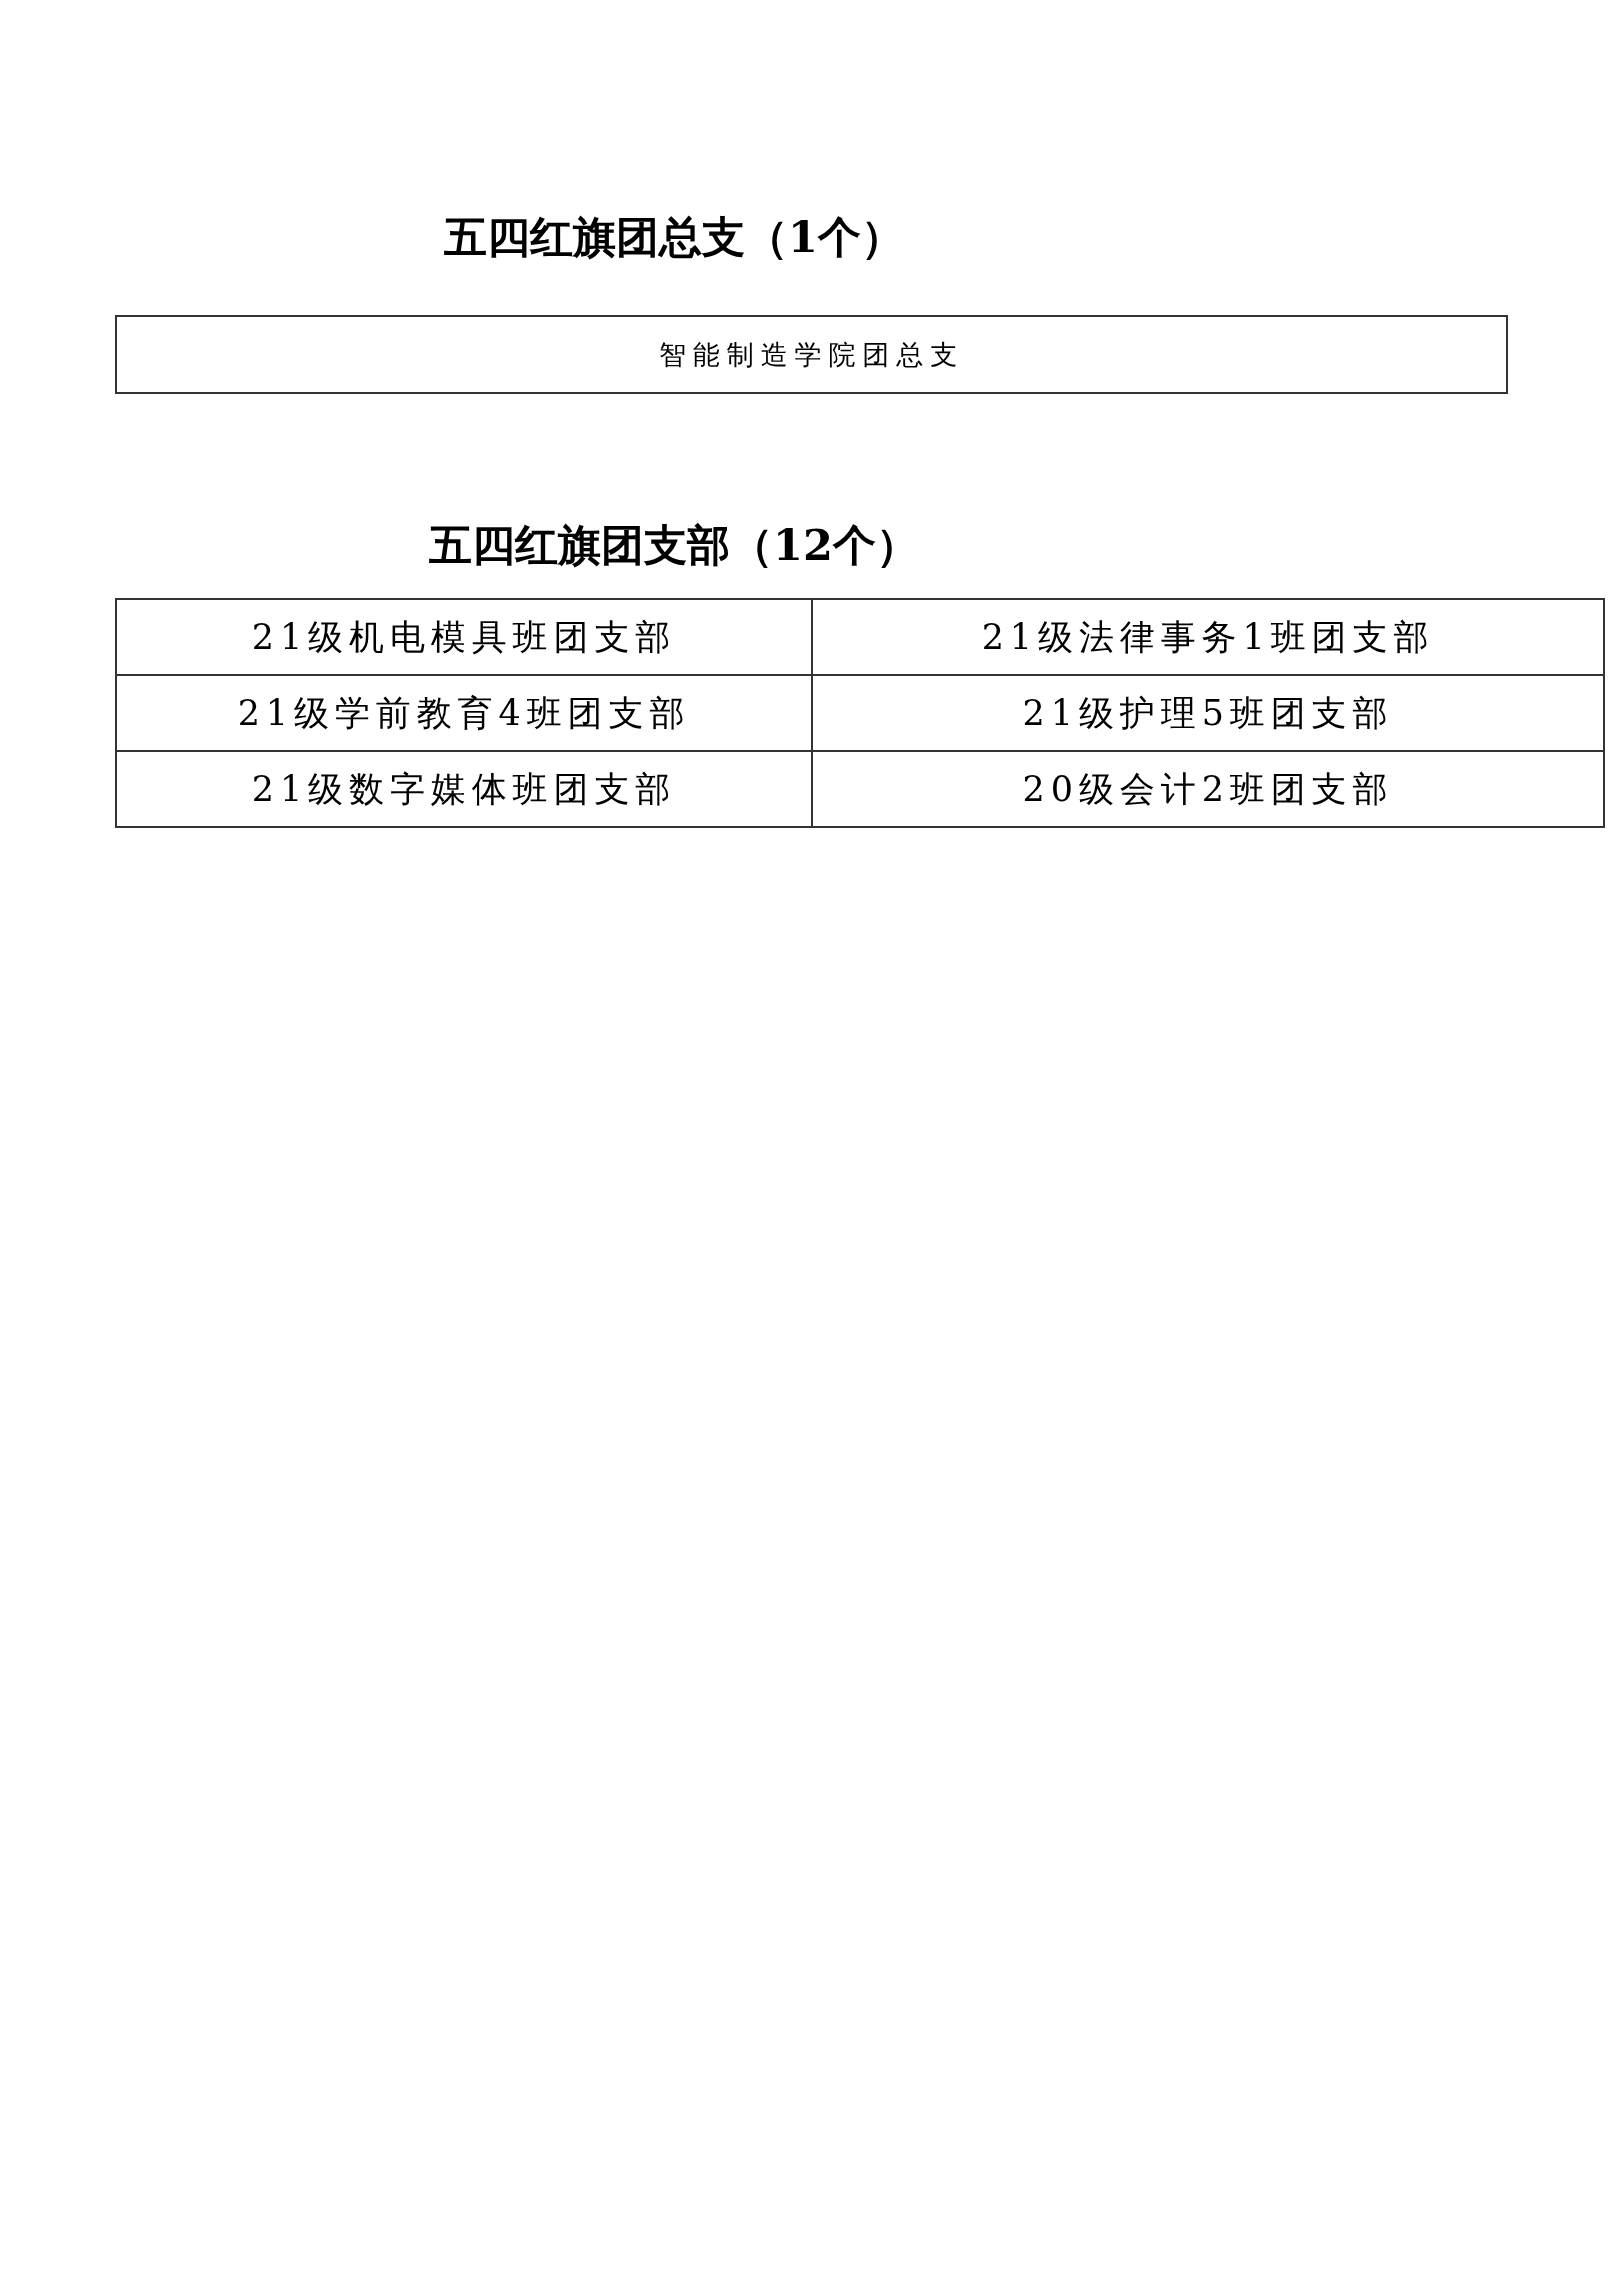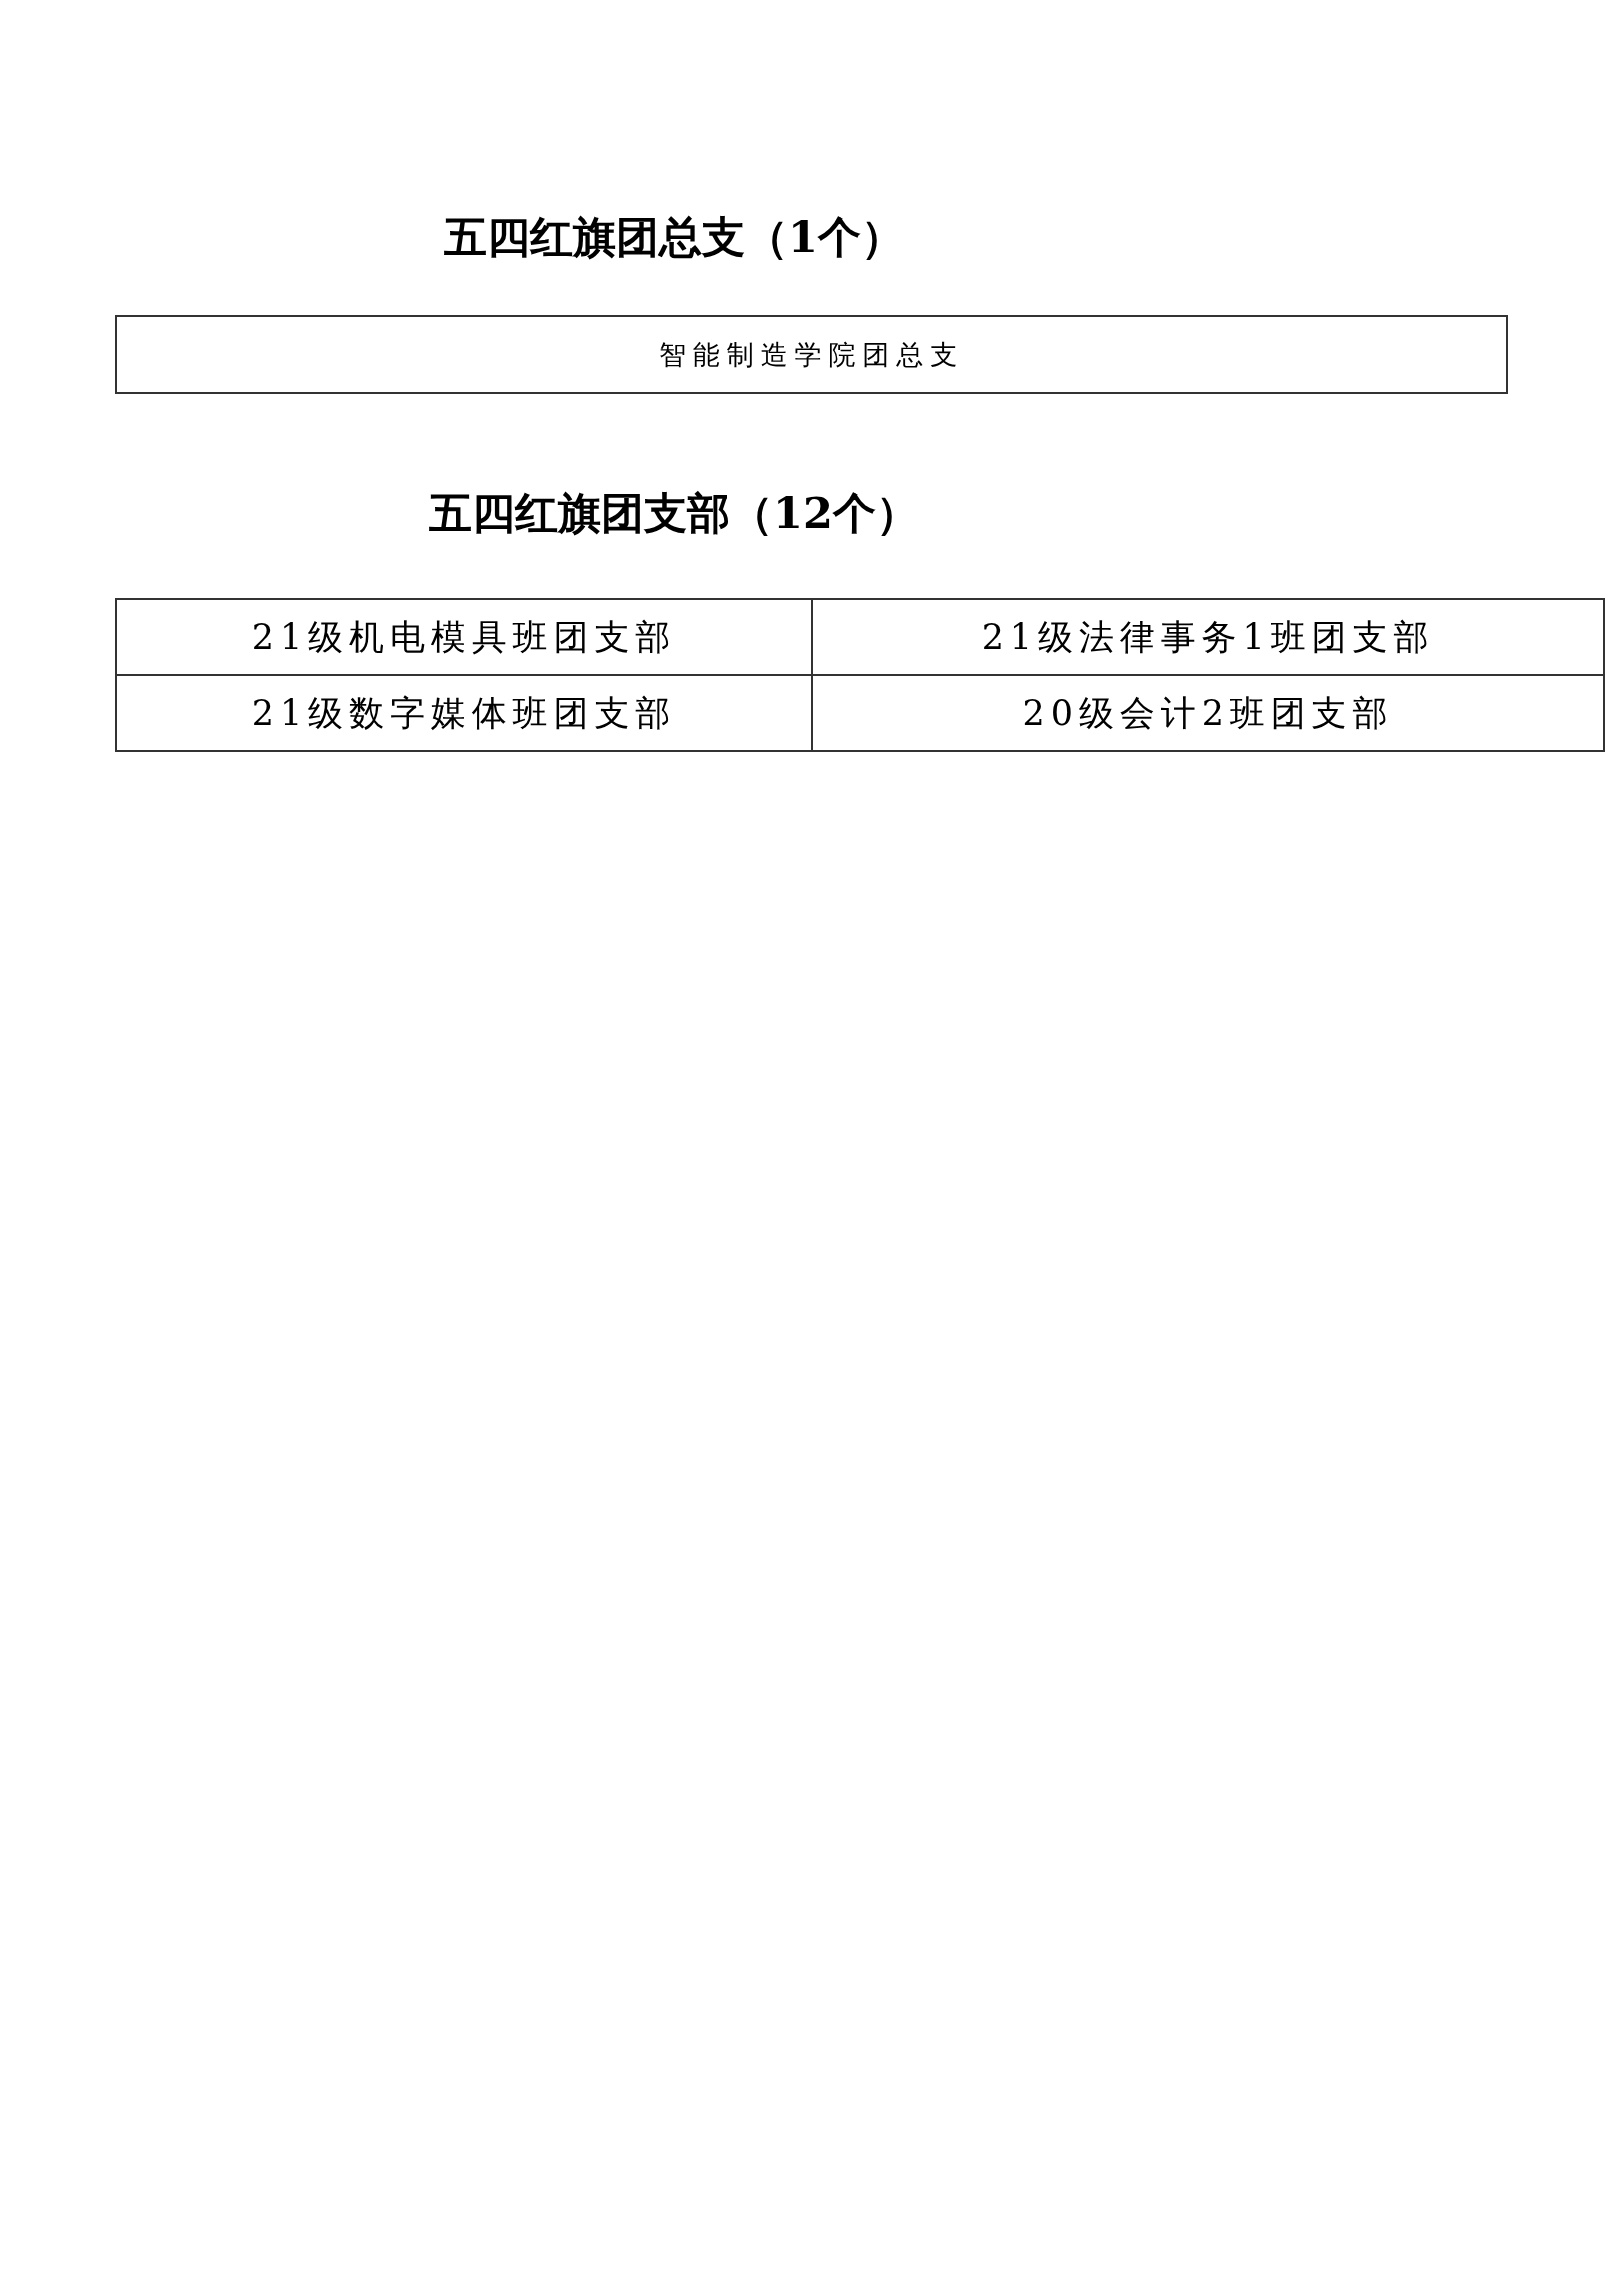--- a/index.html
+++ b/index.html
@@ -2,21 +2,21 @@
 <html><head>
 <meta charset="utf-8">
 <style>
   html, body { margin: 0; padding: 0; background: #ffffff; }
   body { width: 1621px; height: 2293px; position: relative; overflow: hidden;
          font-family: "DejaVu Serif", "Liberation Serif", serif; color: #000; }
   .title { position: absolute; left: 0; width: 1348px; text-align: center;
            font-family: "DejaVu Serif", "Liberation Serif", serif; font-weight: bold;
            font-size: 43px; line-height: 59px; letter-spacing: 0px; }
   #title1 { top: 208px; }
-  #title2 { top: 484px; }
+  #title2 { top: 516px; }
   .box { position: absolute; left: 115px; top: 315px; width: 1389px; height: 75px;
          border: 2px solid #333; display: flex; align-items: center; justify-content: center;
          font-size: 27px; letter-spacing: 6.9px; }
   table { position: absolute; left: 115px; top: 598px; width: 1490px;
           border-collapse: collapse; table-layout: fixed; }
   td { border: 2px solid #333; height: 74px; padding: 0; text-align: center;
        vertical-align: middle; font-size: 35px; letter-spacing: 5.9px; }
   td.left { width: 694px; }
 </style>
 </head>
@@ -28,18 +28,22 @@
 
 <div id="title2" class="title">五四红旗团支部（12个）</div>
 
 <table>
   <tbody>
       <tr>
     <td class="left">21级机电模具班团支部</td>
     <td>21级法律事务1班团支部</td>
   </tr>
   <tr>
+    <td class="left">21级学前教育4班团支部</td>
+    <td>21级护理5班团支部</td>
+  </tr>
+  <tr>
     <td class="left">21级数字媒体班团支部</td>
     <td>20级会计2班团支部</td>
   </tr>
 </tbody>
   </table>
 
 
 </body></html>

